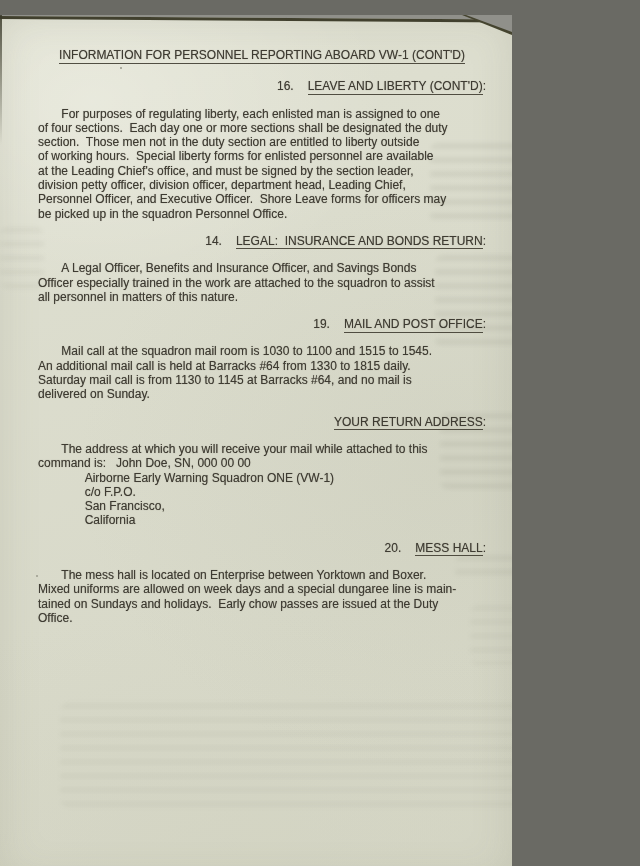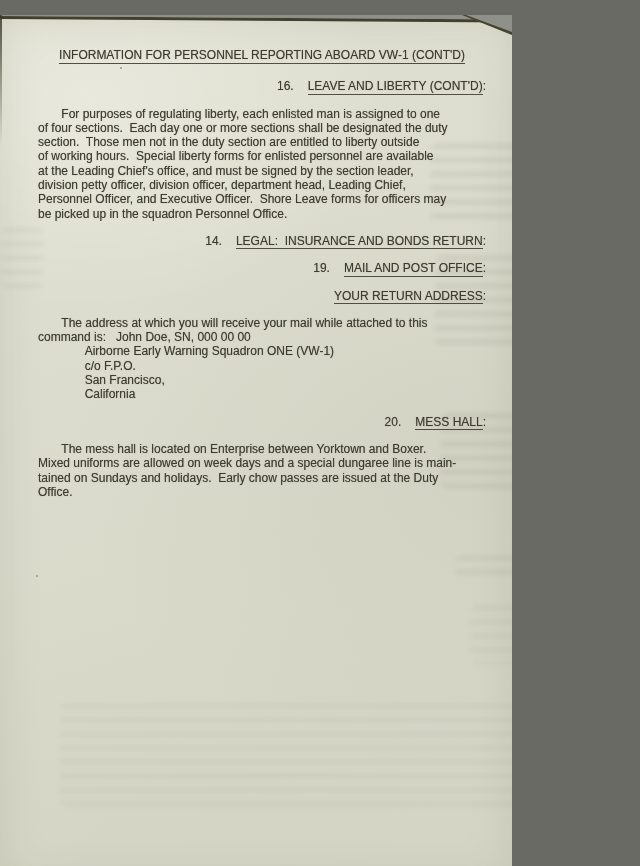--- a/index.html
+++ b/index.html
@@ -135,27 +135,34 @@
 section.  Those men not in the duty section are entitled to liberty outside
 of working hours.  Special liberty forms for enlisted personnel are available
 at the Leading Chief's office, and must be signed by the section leader,
 division petty officer, division officer, department head, Leading Chief,
 Personnel Officer, and Executive Officer.  Shore Leave forms for officers may
 be picked up in the squadron Personnel Office.</div>
     </div>
 
     <div>
       <div class="sec-heading"><span class="sec-num">14.</span><span class="u">LEGAL:  INSURANCE AND BONDS RETURN</span><span>:</span></div>
+      <div class="para">       A Legal Officer, Benefits and Insurance Officer, and Savings Bonds
+Officer especially trained in the work are attached to the squadron to assist
+all personnel in matters of this nature.</div>
     </div>
 
     <div>
     </div>
 
     <div>
       <div class="sec-heading"><span class="sec-num">19.</span><span class="u">MAIL AND POST OFFICE</span><span>:</span></div>
+      <div class="para">       Mail call at the squadron mail room is 1030 to 1100 and 1515 to 1545.
+An additional mail call is held at Barracks #64 from 1330 to 1815 daily.
+Saturday mail call is from 1130 to 1145 at Barracks #64, and no mail is
+delivered on Sunday.</div>
     </div>
 
     <div>
       <div class="sec-heading no-num"><span class="u">YOUR RETURN ADDRESS</span><span>:</span></div>
       <div class="para">       The address at which you will receive your mail while attached to this
 command is:   John Doe, SN, 000 00 00
               Airborne Early Warning Squadron ONE (VW-1)
               c/o F.P.O.
               San Francisco,
               California</div>

